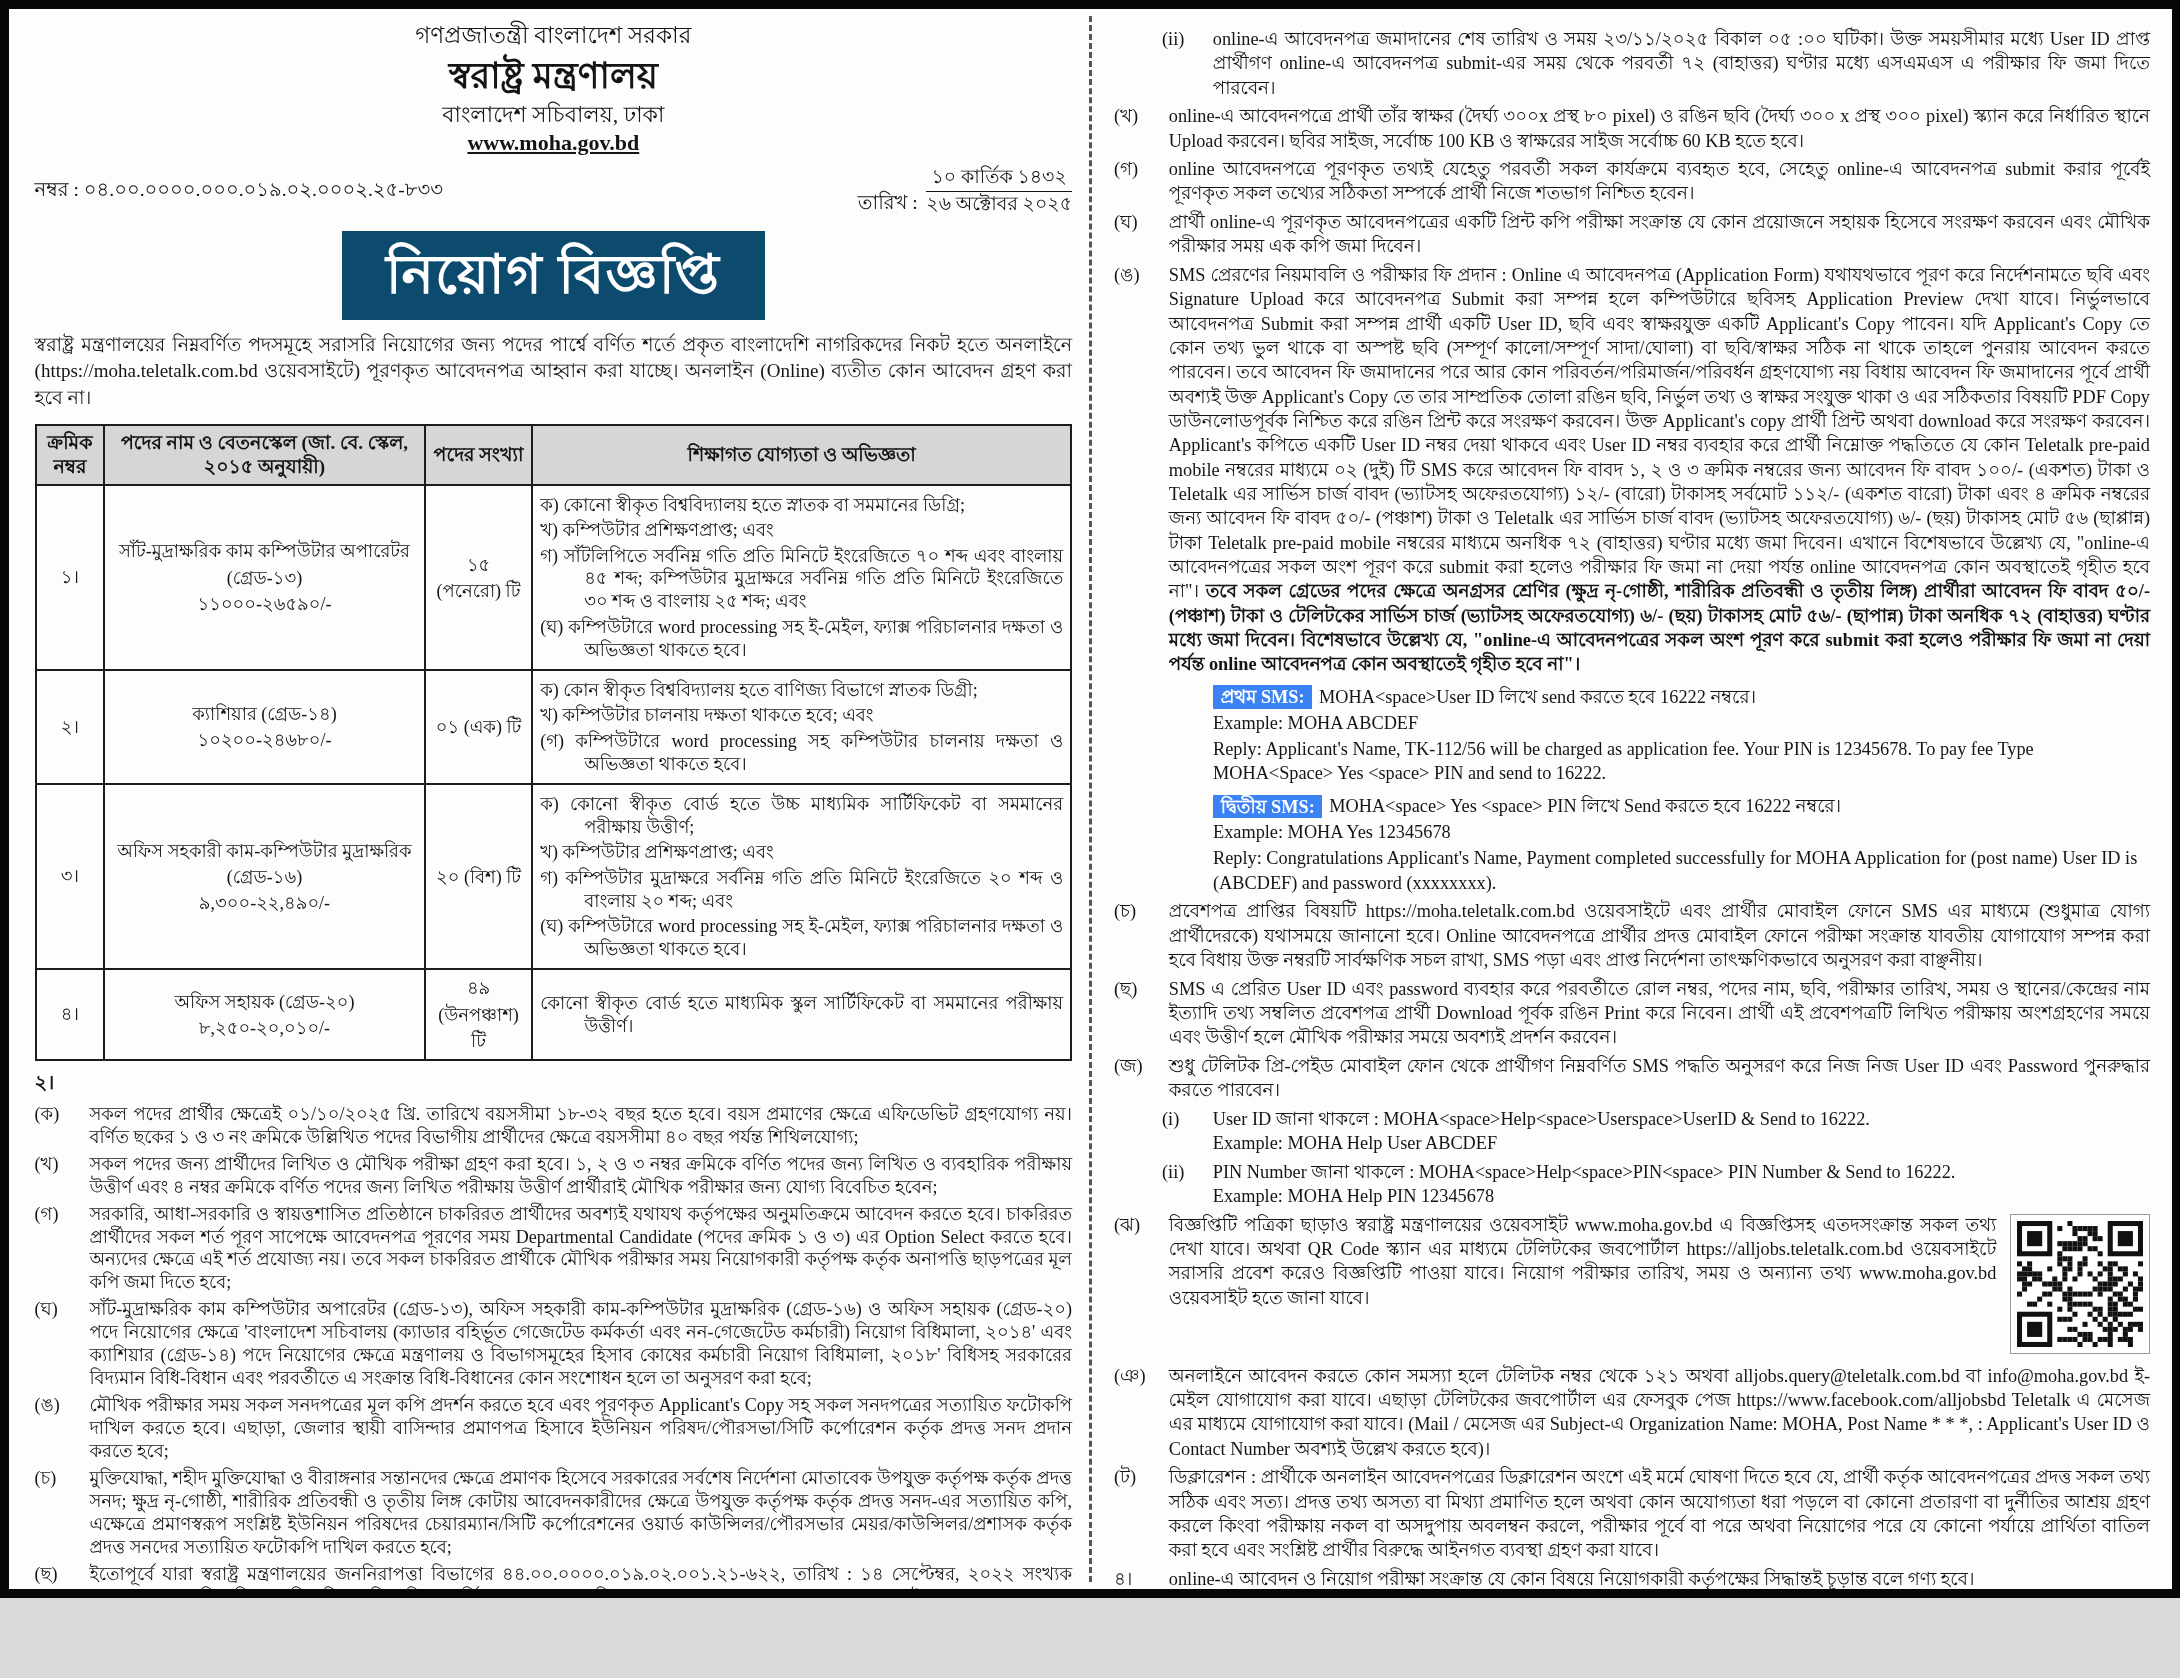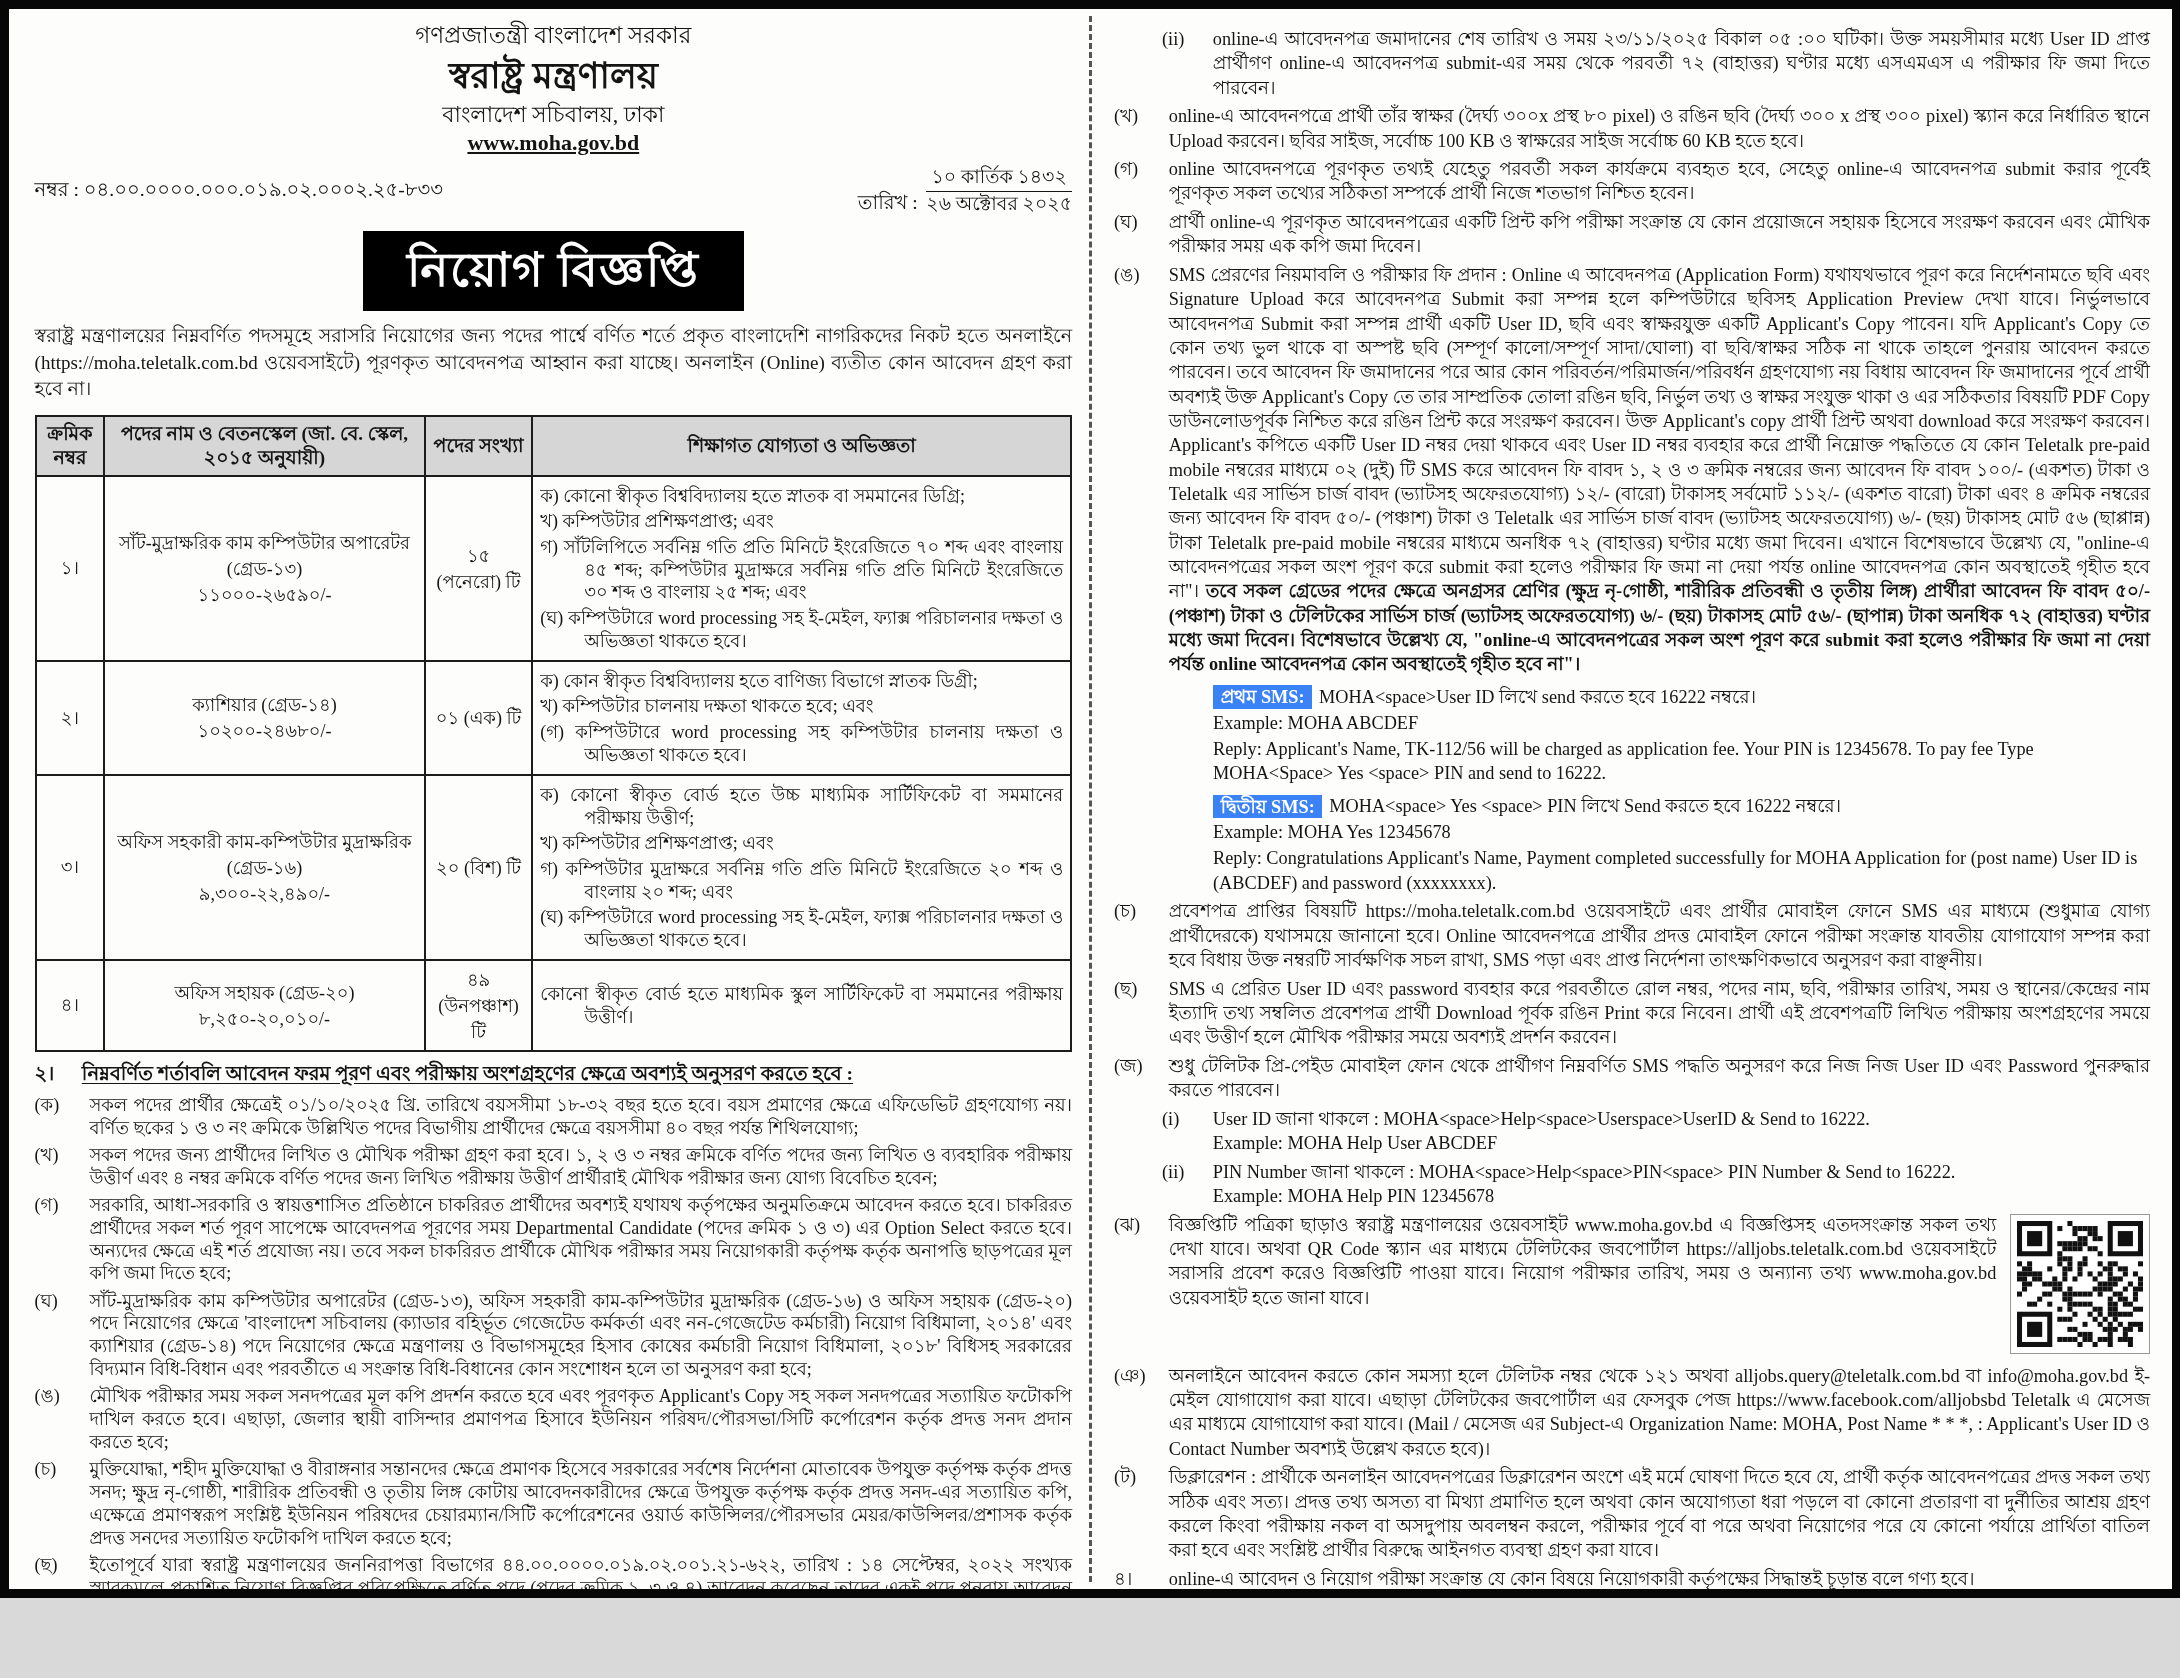--- a/index.html
+++ b/index.html
@@ -20,21 +20,21 @@
   .hdr .govt{font-size:23px;}
   .hdr .ministry{font-size:36px; font-weight:bold; margin:3.4px 0 1.7px;}
   .hdr .secr{font-size:22px;}
   .hdr .site{font-size:22px; font-weight:bold; text-decoration:underline;}
   .memo-row{display:flex; justify-content:space-between; align-items:center; margin-top:8.5px; font-size:19.6px;}
   .date-stack{display:flex; align-items:flex-end; gap:8.5px;}
   .date-frac{text-align:center; font-size:19px; line-height:1.25;}
   .date-frac .top{border-bottom:1.7px solid #141414; padding:0 3.4px 1.7px;}
   .notice-title{
     display:block; width:max-content; margin:15.3px auto 12px;
-    background:#000000; color:#fff; font-weight:bold; font-size:47px;
+    background:#0c4a6e; color:#fff; font-weight:bold; font-size:54px;
     padding:10.2px 44px; letter-spacing:1.7px;
   }
   .intro{font-size:19px; text-align:justify; margin:3.4px 0 12px; line-height:1.4;}
 
   
   table.posts{border-collapse:collapse; width:100%; font-size:18px;}
   table.posts th, table.posts td{border:2.1px solid #1c1c1c; padding:5.1px 6.8px; vertical-align:middle;}
   table.posts th{background:#d6d6d6; font-weight:bold; font-size:19px;}
   td.c-sl{width:53px; text-align:center;}
   td.c-post{width:305px; text-align:center; line-height:1.45;}
@@ -163,21 +163,20 @@
               <div>
                   <div class="qline">কোনো স্বীকৃত বোর্ড হতে মাধ্যমিক স্কুল সার্টিফিকেট বা সমমানের পরীক্ষায় উত্তীর্ণ।</div>
                 </div>
             </td>
           </tr>
         </tbody>
       </table>
 
       <div class="sec-head">
         <span class="num">২।</span>
-        <span class="ttl">নিম্নবর্ণিত শর্তাবলি আবেদন ফরম পূরণ এবং পরীক্ষায় অংশগ্রহণের ক্ষেত্রে অবশ্যই অনুসরণ করতে হবে :</span>
       </div>
       <div>
 
           <div class="li">
             <span class="lab">(ক)</span>
             <span class="txt">সকল পদের প্রার্থীর ক্ষেত্রেই ০১/১০/২০২৫ খ্রি. তারিখে বয়সসীমা ১৮-৩২ বছর হতে হবে। বয়স প্রমাণের ক্ষেত্রে এফিডেভিট গ্রহণযোগ্য নয়। বর্ণিত ছকের ১ ও ৩ নং ক্রমিকে উল্লিখিত পদের বিভাগীয় প্রার্থীদের ক্ষেত্রে বয়সসীমা ৪০ বছর পর্যন্ত শিথিলযোগ্য;</span>
           </div>
 
           <div class="li">
             <span class="lab">(খ)</span>

